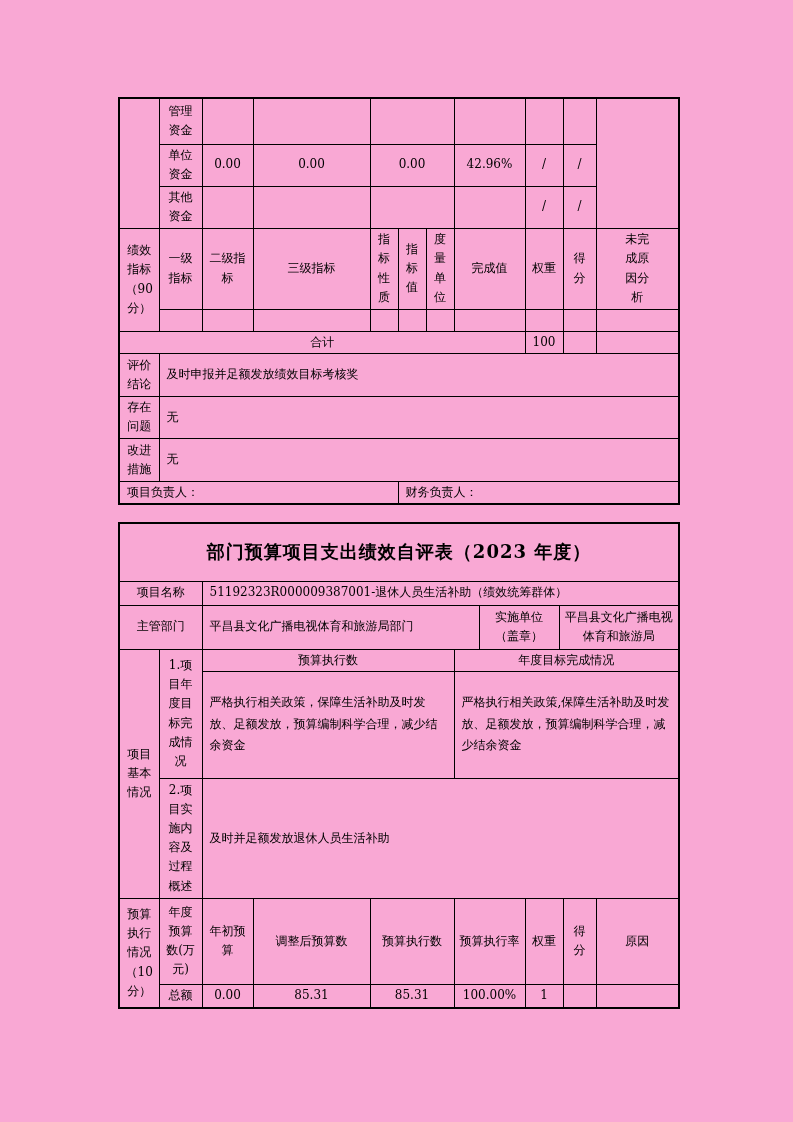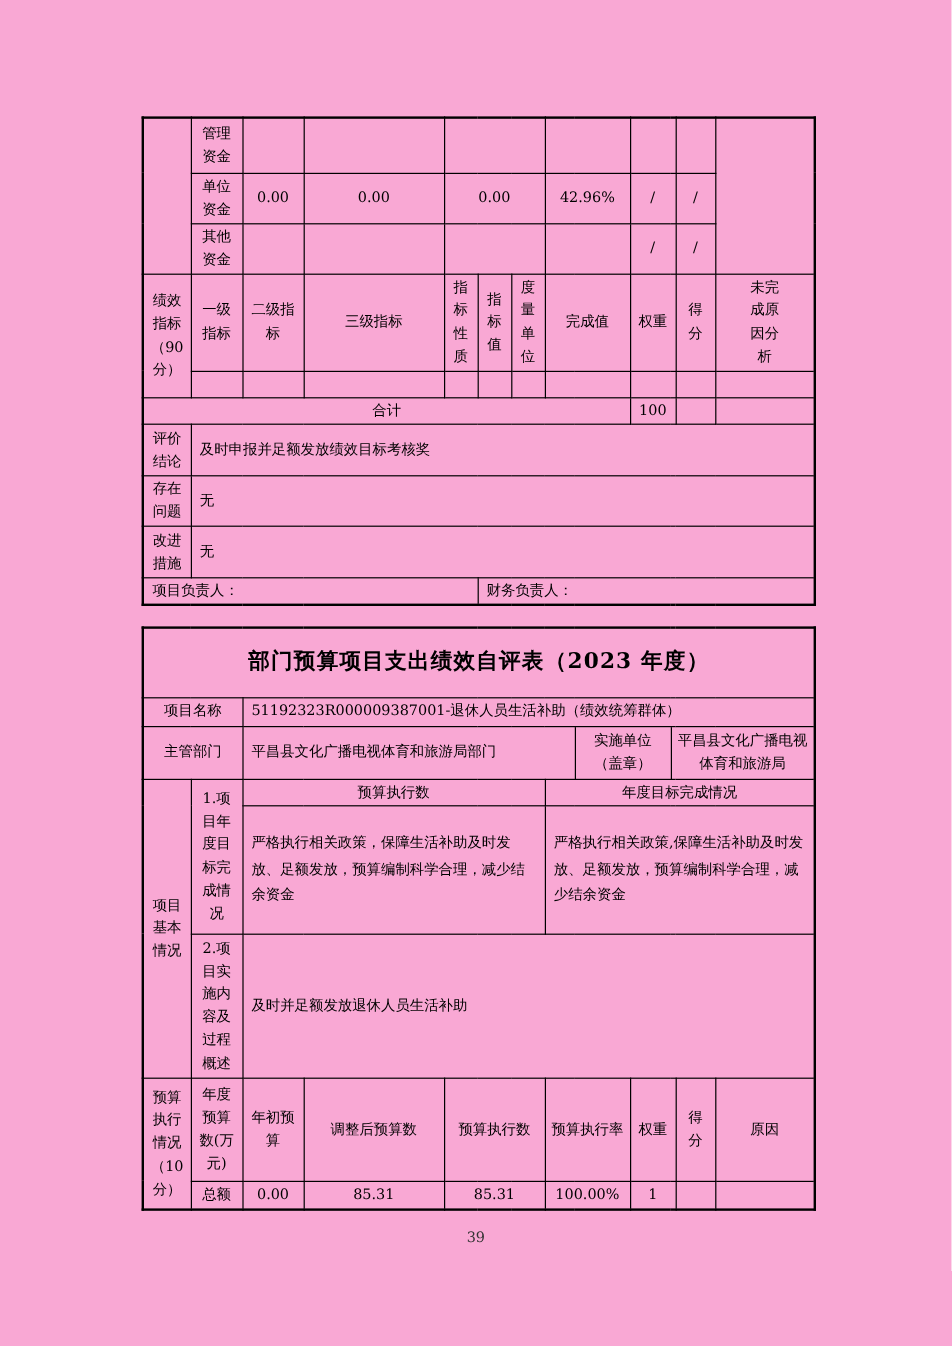--- a/index.html
+++ b/index.html
@@ -273,14 +273,13 @@
       <td>85.31</td>
       <td colspan="3">85.31</td>
       <td colspan="2">100.00%</td>
       <td colspan="2">1</td>
       <td></td>
       <td></td>
     </tr>
   </tbody>
     </table>
 
-  <div class="pageno">39</div>
 </div>
 
 </body></html>

